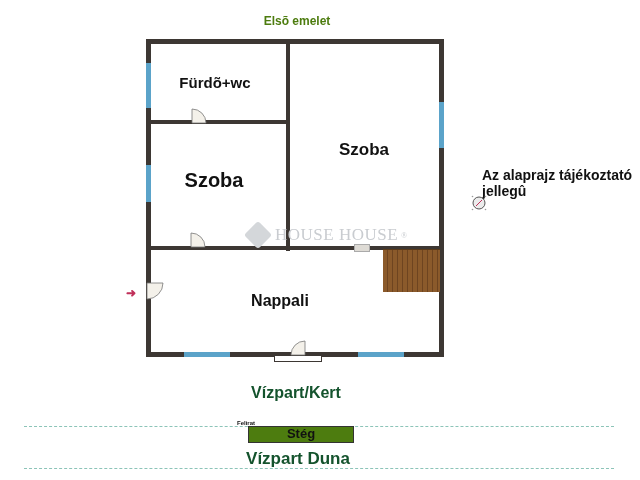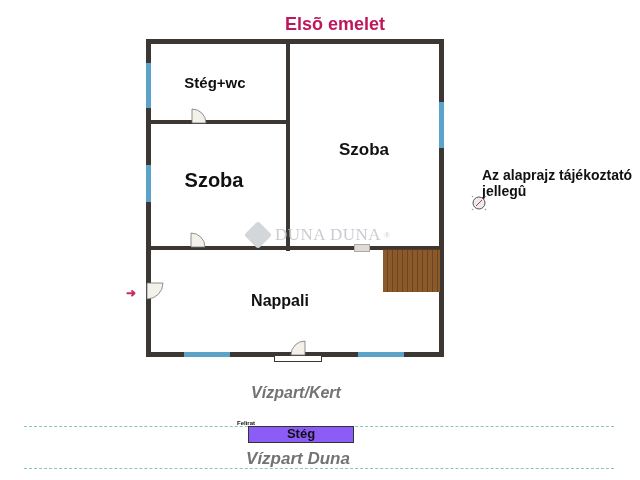--- a/index.html
+++ b/index.html
@@ -1,31 +1,31 @@
 <!DOCTYPE html>
 <html><head>
 <meta charset="utf-8">
 <style>
   html, body { margin: 0; padding: 0; background: #ffffff; }
   body { width: 640px; height: 480px; position: relative; overflow: hidden; font-family: "Liberation Sans", sans-serif; }
   .abs { position: absolute; }
-  .title { left: 0; width: 594px; top: 14px; text-align: center; font-weight: bold; font-size: 18px; color: #be185d; margin-left: 38px; }
+  .title { left: 0; width: 594px; top: 14px; text-align: center; font-weight: bold; font-size: 12px; color: #4d7c0f; }
   .wall { position: absolute; background: #3d3733; }
   .win { position: absolute; background: #5ba3c9; }
   .room-label { position: absolute; font-weight: bold; color: #111; white-space: nowrap; transform: translate(-50%, -50%); }
   .note { position: absolute; left: 482px; top: 167px; font-size: 14px; font-weight: bold; color: #111; }
   .compass { position: absolute; left: 471px; top: 195px; width: 16px; height: 16px; }
   .stairs { position: absolute; left: 383px; top: 249px; width: 57px; height: 42px;
     background: repeating-linear-gradient(90deg, #8b5a2b 0px, #8b5a2b 4px, #6e4420 4px, #6e4420 5px); border-top: 1px solid #5a3a1a; }
   .door { position: absolute; }
   .watermark { position: absolute; left: 248px; top: 225px; color: #c9ccd0; font-family: "Liberation Serif", serif; font-size: 17px; letter-spacing: 0.5px; white-space: nowrap; display: flex; align-items: center; gap: 3px; }
   .wm-logo { width: 20px; height: 20px; background: #d4d7da; transform: rotate(45deg); border-radius: 3px; margin-right: 4px; }
-  .bottom-label { position: absolute; transform: translateX(-50%); font-weight: bold; color: #737373; white-space: nowrap; font-style: italic; }
+  .bottom-label { position: absolute; transform: translateX(-50%); font-weight: bold; color: #14532d; white-space: nowrap; }
   .dash { position: absolute; left: 24px; height: 0; border-top: 1.5px dashed #8cc4b8; }
-  .steg-box { position: absolute; left: 248px; top: 426px; width: 104px; height: 15px; border: 1.5px solid #333; background: #8b5cf6; }
+  .steg-box { position: absolute; left: 248px; top: 426px; width: 104px; height: 15px; border: 1.5px solid #333; background: #4d7c0f; }
   .steg-text { position: absolute; left: 0; width: 100%; top: -1px; text-align: center; font-weight: bold; font-size: 13px; color: #111; }
   .felirat { position: absolute; left: 237px; top: 420px; font-size: 6px; font-weight: bold; color: #111; }
   .arrow { position: absolute; left: 126px; top: 286px; color: #c0305a; font-size: 12px; font-weight: bold; }
 </style>
 </head>
 <body>
 
 <div class="title abs">Elsõ emelet</div>
 
 <div>
@@ -55,28 +55,28 @@
   <svg class="door" style="left:146px;top:282px;" width="18" height="18" viewBox="0 0 18 18">
       <path d="M1 1 L17 1 A16 16 0 0 1 1 17 Z" fill="#f4f1ea" stroke="#777" stroke-width="0.8"></path>
     </svg>
   <svg class="door" style="left:289px;top:340px;" width="18" height="16" viewBox="0 0 18 16">
       <path d="M16 15 L16 1 A14 14 0 0 0 2 15 Z" fill="#f4f1ea" stroke="#777" stroke-width="0.8"></path>
     </svg>
   <div class="door" style="left:274px;top:356px;width:46px;height:5px;border:1.5px solid #3d3733;border-top:none;background:#fff;"></div>
 
   <div class="stairs"></div>
 
-  <div class="room-label" style="left:215px;top:82px;font-size:15px;">Stég+wc</div>
+  <div class="room-label" style="left:215px;top:82px;font-size:15px;">Fürdõ+wc</div>
   <div class="room-label" style="left:214px;top:180px;font-size:20px;">Szoba</div>
   <div class="room-label" style="left:364px;top:150px;font-size:17px;">Szoba</div>
   <div class="room-label" style="left:280px;top:301px;font-size:16px;">Nappali</div>
 
   <div class="watermark">
     <span class="wm-logo"></span>
-    <span>DUNA DUNA</span>
+    <span>HOUSE HOUSE</span>
       <sup style="font-size:8px;">®</sup>
   </div>
 
   <div class="arrow">➜</div>
 </div>
 
 <div class="note">Az alaprajz tájékoztató jellegû</div>
 <svg class="compass" viewBox="0 0 16 16">
   <circle cx="8" cy="8" r="6" fill="#ececec" stroke="#555" stroke-width="1"></circle>
   <line x1="5" y1="11" x2="11" y2="5" stroke="#c0305a" stroke-width="1"></line>

